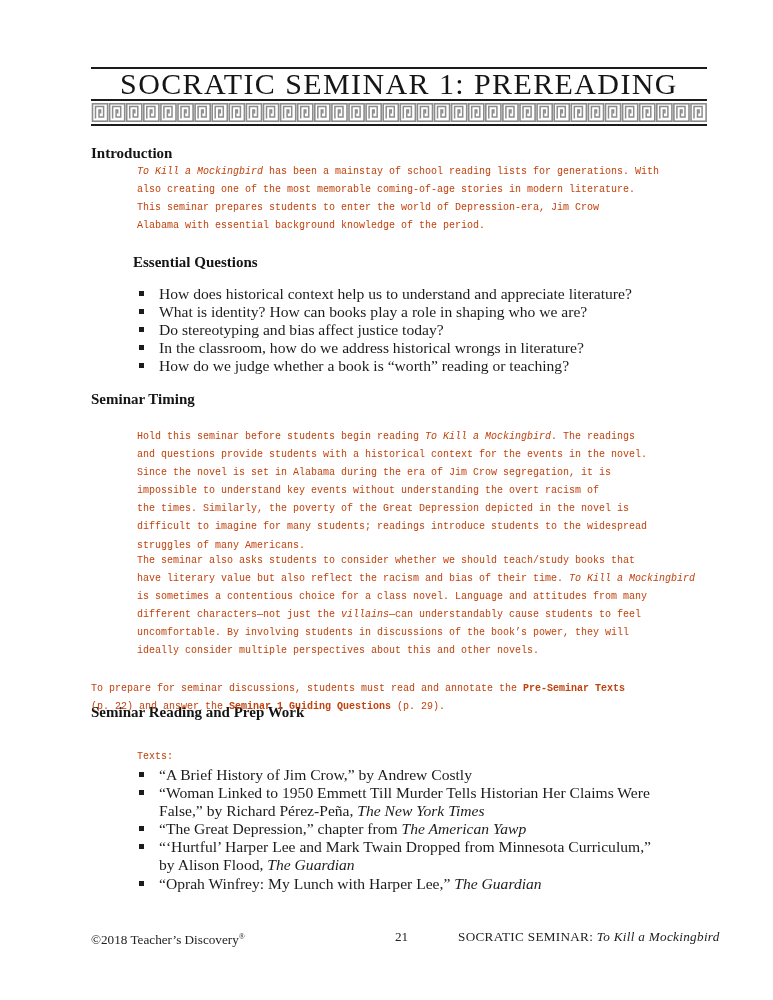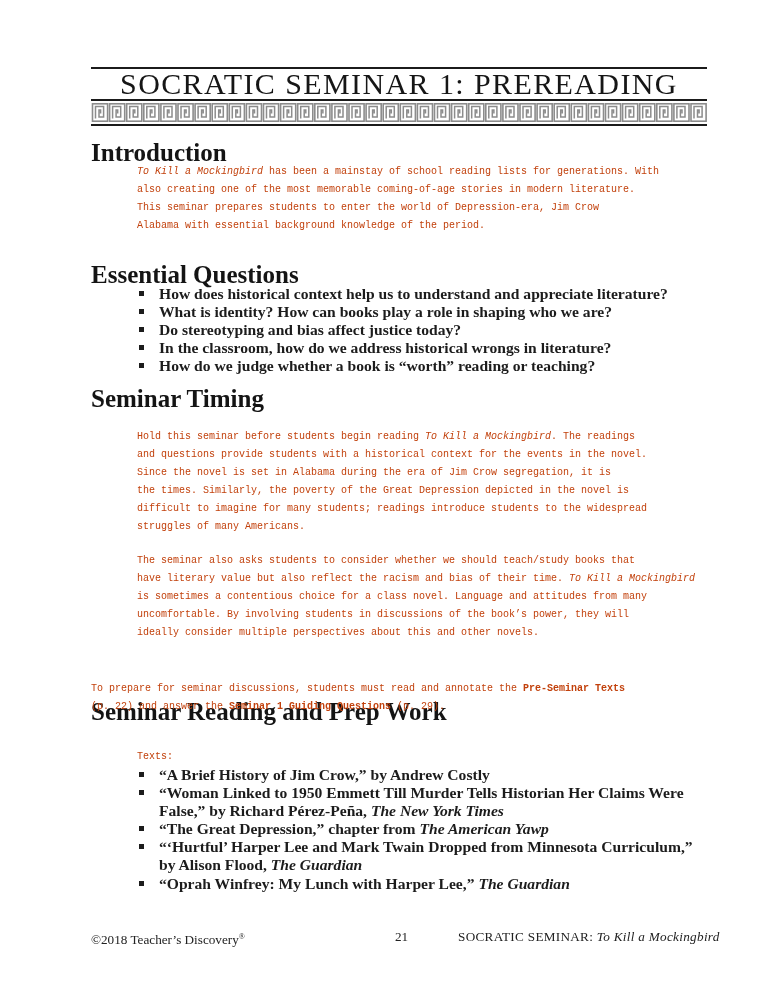--- a/index.html
+++ b/index.html
@@ -58,21 +58,21 @@
       left: 0; top: 4px;
       width: 616px; height: 19px;
     }
 
     
     .section-heading {
       position: absolute;
       left: 91px;
       font-family: "Liberation Serif", serif;
       font-weight: bold;
-      font-size: 25px;
+      font-size: 15px;
       line-height: 20px;
       color: #141414;
       white-space: nowrap;
     }
     .para {
       position: absolute;
       left: 137px;
       width: 565px;
       font-family: Liberation Mono, monospace;
       font-size: 10px;
@@ -98,21 +98,21 @@
     .bullets li {
       position: relative;
       padding-left: 22px;
     }
     .bullets li .bullet-icon {
       position: absolute;
       left: 2px; top: 6px;
       width: 5px; height: 5px;
       background: #1c1c1c;
     }
-    .bullets li .ln { display: block; white-space: nowrap; font-weight: bold; }
+    .bullets li .ln { display: block; white-space: nowrap; }
 
     
     .footer {
       position: absolute;
       top: 929px;
       font-family: "Liberation Serif", serif;
       font-size: 13.2px;
       line-height: 16px;
       color: #222;
       white-space: nowrap;
@@ -282,21 +282,21 @@
   </div>
 
   <div class="section-heading" style="top:143px;">Introduction</div>
   <div class="para" style="top:163px;">
     <span class="ln"><i>To Kill a Mockingbird</i><span> has been a mainstay of school reading lists for generations. With</span></span>
     <span class="ln">also creating one of the most memorable coming-of-age stories in modern literature.</span>
     <span class="ln">This seminar prepares students to enter the world of Depression-era, Jim Crow</span>
     <span class="ln">Alabama with essential background knowledge of the period.</span>
   </div>
 
-  <div class="section-heading" style="top:265px;">Essential Questions</div>
+  <div class="section-heading" style="top:252px;margin-left:42px;">Essential Questions</div>
   <ul class="bullets" style="top:285px;">
     <li>
         <span class="bullet-icon"></span>
         <span class="ln">How does historical context help us to understand and appreciate literature?</span>
       </li>
     <li>
         <span class="bullet-icon"></span>
         <span class="ln">What is identity? How can books play a role in shaping who we are?</span>
       </li>
     <li>
@@ -311,29 +311,31 @@
         <span class="bullet-icon"></span>
         <span class="ln">How do we judge whether a book is “worth” reading or teaching?</span>
       </li>
   </ul>
 
   <div class="section-heading" style="top:389px;">Seminar Timing</div>
   <div class="para" style="top:409px;margin-top:19px;">
     <span class="ln"><span>Hold this seminar before students begin reading </span><i>To Kill a Mockingbird</i><span>. The readings</span></span>
     <span class="ln">and questions provide students with a historical context for the events in the novel.</span>
     <span class="ln">Since the novel is set in Alabama during the era of Jim Crow segregation, it is</span>
+    <span class="ln">impossible to understand key events without understanding the overt racism of</span>
     <span class="ln">the times. Similarly, the poverty of the Great Depression depicted in the novel is</span>
     <span class="ln">difficult to imagine for many students; readings introduce students to the widespread</span>
     <span class="ln">struggles of many Americans.</span>
   </div>
 
   <div class="para" style="top:552px;">
     <span class="ln">The seminar also asks students to consider whether we should teach/study books that</span>
     <span class="ln"><span>have literary value but also reflect the racism and bias of their time. </span><i>To Kill a Mockingbird</i></span>
     <span class="ln">is sometimes a contentious choice for a class novel. Language and attitudes from many</span>
+    <span class="ln"><span>different characters—not just the </span><i>villains</i><span>—can understandably cause students to feel</span></span>
     <span class="ln">uncomfortable. By involving students in discussions of the book’s power, they will</span>
     <span class="ln">ideally consider multiple perspectives about this and other novels.</span>
   </div>
 
   <div class="section-heading" style="top:674px;margin-top:28px;">Seminar Reading and Prep Work</div>
   <div class="para flush" style="top:680px;">
     <span class="ln"><span>To prepare for seminar discussions, students must read and annotate the </span><b>Pre-Seminar Texts</b></span>
     <span class="ln"><span>(p. 22) and answer the </span><b>Seminar 1 Guiding Questions</b><span> (p. 29).</span></span>
   </div>
 

